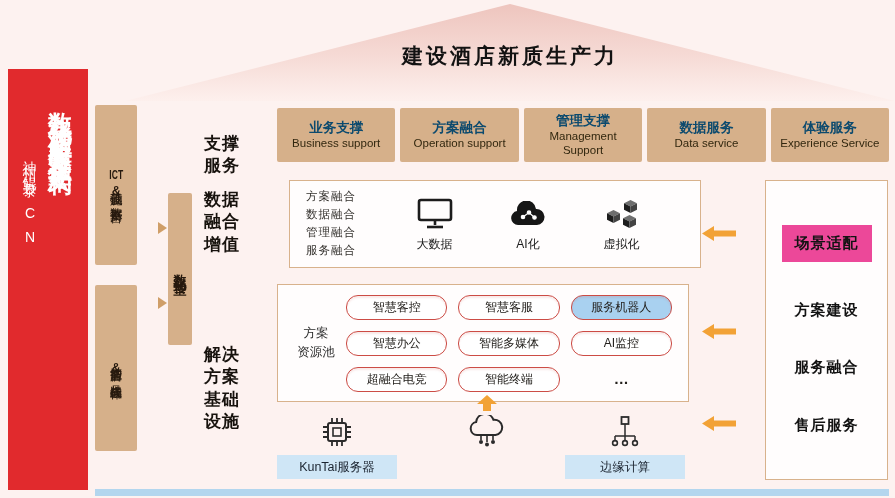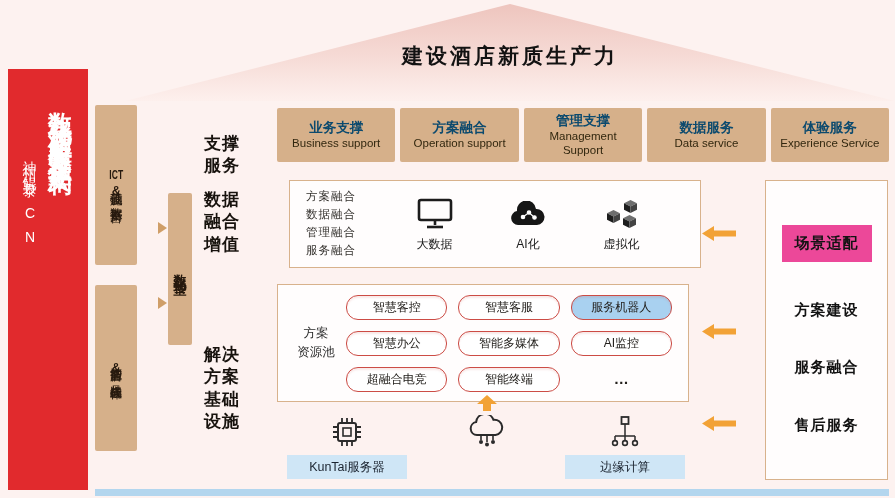--- a/index.html
+++ b/index.html
@@ -77,21 +77,21 @@
   .pill.plain{border:none;background:transparent;box-shadow:none;font-size:15px;font-weight:700;}
 
   
   .svc{left:765px;top:180px;width:123px;height:300px;display:flex;flex-direction:column;
         align-items:center;justify-content:space-evenly;padding:6px 0;}
   .svc-item{font-size:15px;font-weight:700;letter-spacing:1px;color:#131313;}
   .svc-item.hl{background:#ec4899;padding:9px 13px;}
 
   
   .hw{position:absolute;top:411px;width:120px;display:flex;flex-direction:column;align-items:center;gap:6px;}
-  .hw1{left:287px;} .hw2{left:427px;} .hw3{left:565px;}
+  .hw1{left:277px;} .hw2{left:427px;} .hw3{left:565px;}
   .hw-icon{height:38px;display:flex;align-items:flex-end;justify-content:center;}
   .hw-label{width:120px;height:24px;background:#cfe6f6;display:flex;align-items:center;
         justify-content:center;font-size:12.5px;color:#1b2430;}
 
   
   .arrow{position:absolute;}
   .a1{left:702px;top:226px;} .a2{left:702px;top:324px;} .a3{left:702px;top:416px;}
   .arrow-up{position:absolute;left:477px;top:395px;}
 
   .bottom-bar{position:absolute;left:95px;top:489px;width:794px;height:7px;background:#b3d6ee;}

